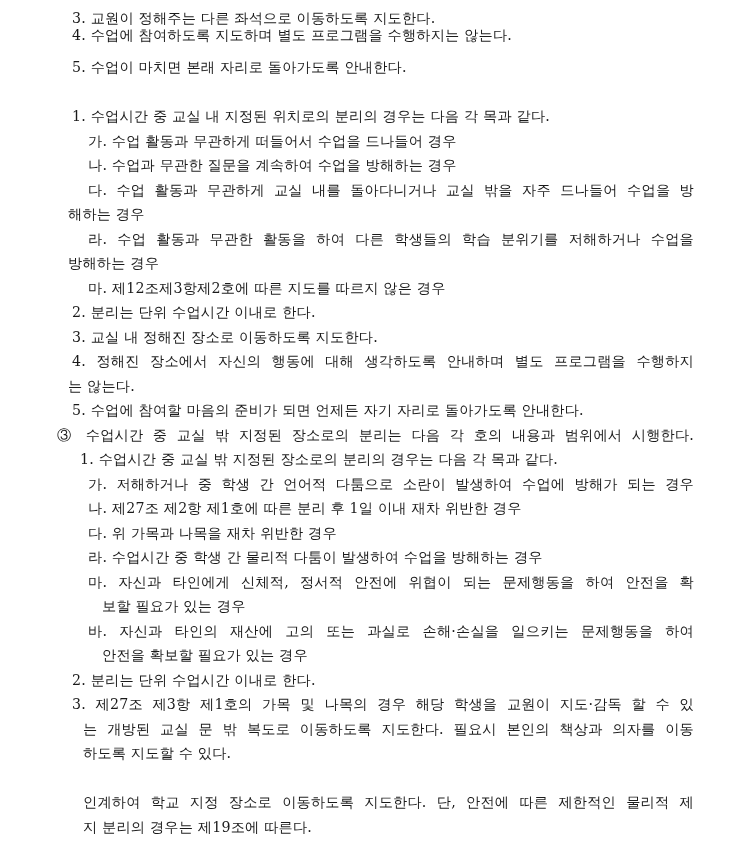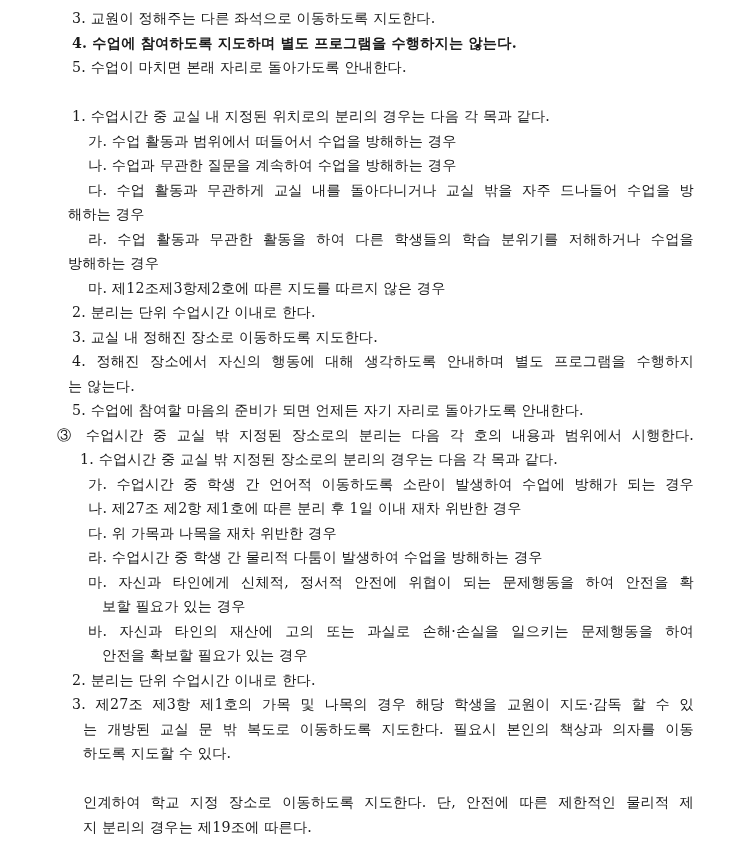--- a/index.html
+++ b/index.html
@@ -14,38 +14,38 @@
     font-size: 14.2px; line-height: 20px; height: 20px;
     letter-spacing: 0.2px;
   }
   .just { text-align: justify; text-align-last: justify; }
 </style>
 </head>
 <body>
 
 <div class="doc" id="doc">
     <div class="ln" style="left: 72px; top: 8px;">3. 교원이 정해주는 다른 좌석으로 이동하도록 지도한다.</div>
-    <div class="ln" style="left: 72px; top: 33px; font-weight: bold;">4. 수업에 참여하도록 지도하며 별도 프로그램을 수행하지는 않는다.</div>
+    <div class="ln" style="left: 72px; top: 25px;">4. 수업에 참여하도록 지도하며 별도 프로그램을 수행하지는 않는다.</div>
     <div class="ln" style="left: 72px; top: 57px;">5. 수업이 마치면 본래 자리로 돌아가도록 안내한다.</div>
     <div class="ln" style="left: 72px; top: 106px;">1. 수업시간 중 교실 내 지정된 위치로의 분리의 경우는 다음 각 목과 같다.</div>
-    <div class="ln" style="left: 88px; top: 131px;">가. 수업 활동과 범위에서 떠들어서 수업을 방해하는 경우</div>
+    <div class="ln" style="left: 88px; top: 131px;">가. 수업 활동과 무관하게 떠들어서 수업을 드나들어 경우</div>
     <div class="ln" style="left: 88px; top: 155px;">나. 수업과 무관한 질문을 계속하여 수업을 방해하는 경우</div>
     <div class="ln just" style="left: 88px; top: 180px; width: 606px; white-space: normal; overflow: hidden;">다. 수업 활동과 무관하게 교실 내를 돌아다니거나 교실 밖을 자주 드나들어 수업을 방</div>
     <div class="ln" style="left: 68px; top: 204px;">해하는 경우</div>
     <div class="ln just" style="left: 88px; top: 229px; width: 606px; white-space: normal; overflow: hidden;">라. 수업 활동과 무관한 활동을 하여 다른 학생들의 학습 분위기를 저해하거나 수업을</div>
     <div class="ln" style="left: 68px; top: 253px;">방해하는 경우</div>
     <div class="ln" style="left: 88px; top: 278px;">마. 제12조제3항제2호에 따른 지도를 따르지 않은 경우</div>
     <div class="ln" style="left: 72px; top: 302px;">2. 분리는 단위 수업시간 이내로 한다.</div>
     <div class="ln" style="left: 72px; top: 327px;">3. 교실 내 정해진 장소로 이동하도록 지도한다.</div>
     <div class="ln just" style="left: 72px; top: 351px; width: 622px; white-space: normal; overflow: hidden;">4. 정해진 장소에서 자신의 행동에 대해 생각하도록 안내하며 별도 프로그램을 수행하지</div>
     <div class="ln" style="left: 68px; top: 376px;">는 않는다.</div>
     <div class="ln" style="left: 72px; top: 400px;">5. 수업에 참여할 마음의 준비가 되면 언제든 자기 자리로 돌아가도록 안내한다.</div>
     <div class="ln just" style="left: 57px; top: 425px; width: 637px; white-space: normal; overflow: hidden;">③ 수업시간 중 교실 밖 지정된 장소로의 분리는 다음 각 호의 내용과 범위에서 시행한다.</div>
     <div class="ln" style="left: 80px; top: 449px;">1. 수업시간 중 교실 밖 지정된 장소로의 분리의 경우는 다음 각 목과 같다.</div>
-    <div class="ln just" style="left: 88px; top: 474px; width: 606px; white-space: normal; overflow: hidden;">가. 수업시간 중 학생 간 언어적 이동하도록 소란이 발생하여 수업에 방해가 되는 경우</div>
+    <div class="ln just" style="left: 88px; top: 474px; width: 606px; white-space: normal; overflow: hidden;">가. 저해하거나 중 학생 간 언어적 다툼으로 소란이 발생하여 수업에 방해가 되는 경우</div>
     <div class="ln" style="left: 88px; top: 498px;">나. 제27조 제2항 제1호에 따른 분리 후 1일 이내 재차 위반한 경우</div>
     <div class="ln" style="left: 88px; top: 523px;">다. 위 가목과 나목을 재차 위반한 경우</div>
     <div class="ln just" style="left: 88px; top: 572px; width: 606px; white-space: normal; overflow: hidden;">마. 자신과 타인에게 신체적, 정서적 안전에 위협이 되는 문제행동을 하여 안전을 확</div>
     <div class="ln" style="left: 88px; top: 547px;">라. 수업시간 중 학생 간 물리적 다툼이 발생하여 수업을 방해하는 경우</div>
     <div class="ln" style="left: 102px; top: 596px;">보할 필요가 있는 경우</div>
     <div class="ln just" style="left: 88px; top: 621px; width: 606px; white-space: normal; overflow: hidden;">바. 자신과 타인의 재산에 고의 또는 과실로 손해·손실을 일으키는 문제행동을 하여</div>
     <div class="ln" style="left: 102px; top: 645px;">안전을 확보할 필요가 있는 경우</div>
     <div class="ln" style="left: 72px; top: 670px;">2. 분리는 단위 수업시간 이내로 한다.</div>
     <div class="ln just" style="left: 72px; top: 694px; width: 622px; white-space: normal; overflow: hidden;">3. 제27조 제3항 제1호의 가목 및 나목의 경우 해당 학생을 교원이 지도·감독 할 수 있</div>
     <div class="ln just" style="left: 83px; top: 719px; width: 611px; white-space: normal; overflow: hidden;">는 개방된 교실 문 밖 복도로 이동하도록 지도한다. 필요시 본인의 책상과 의자를 이동</div>

